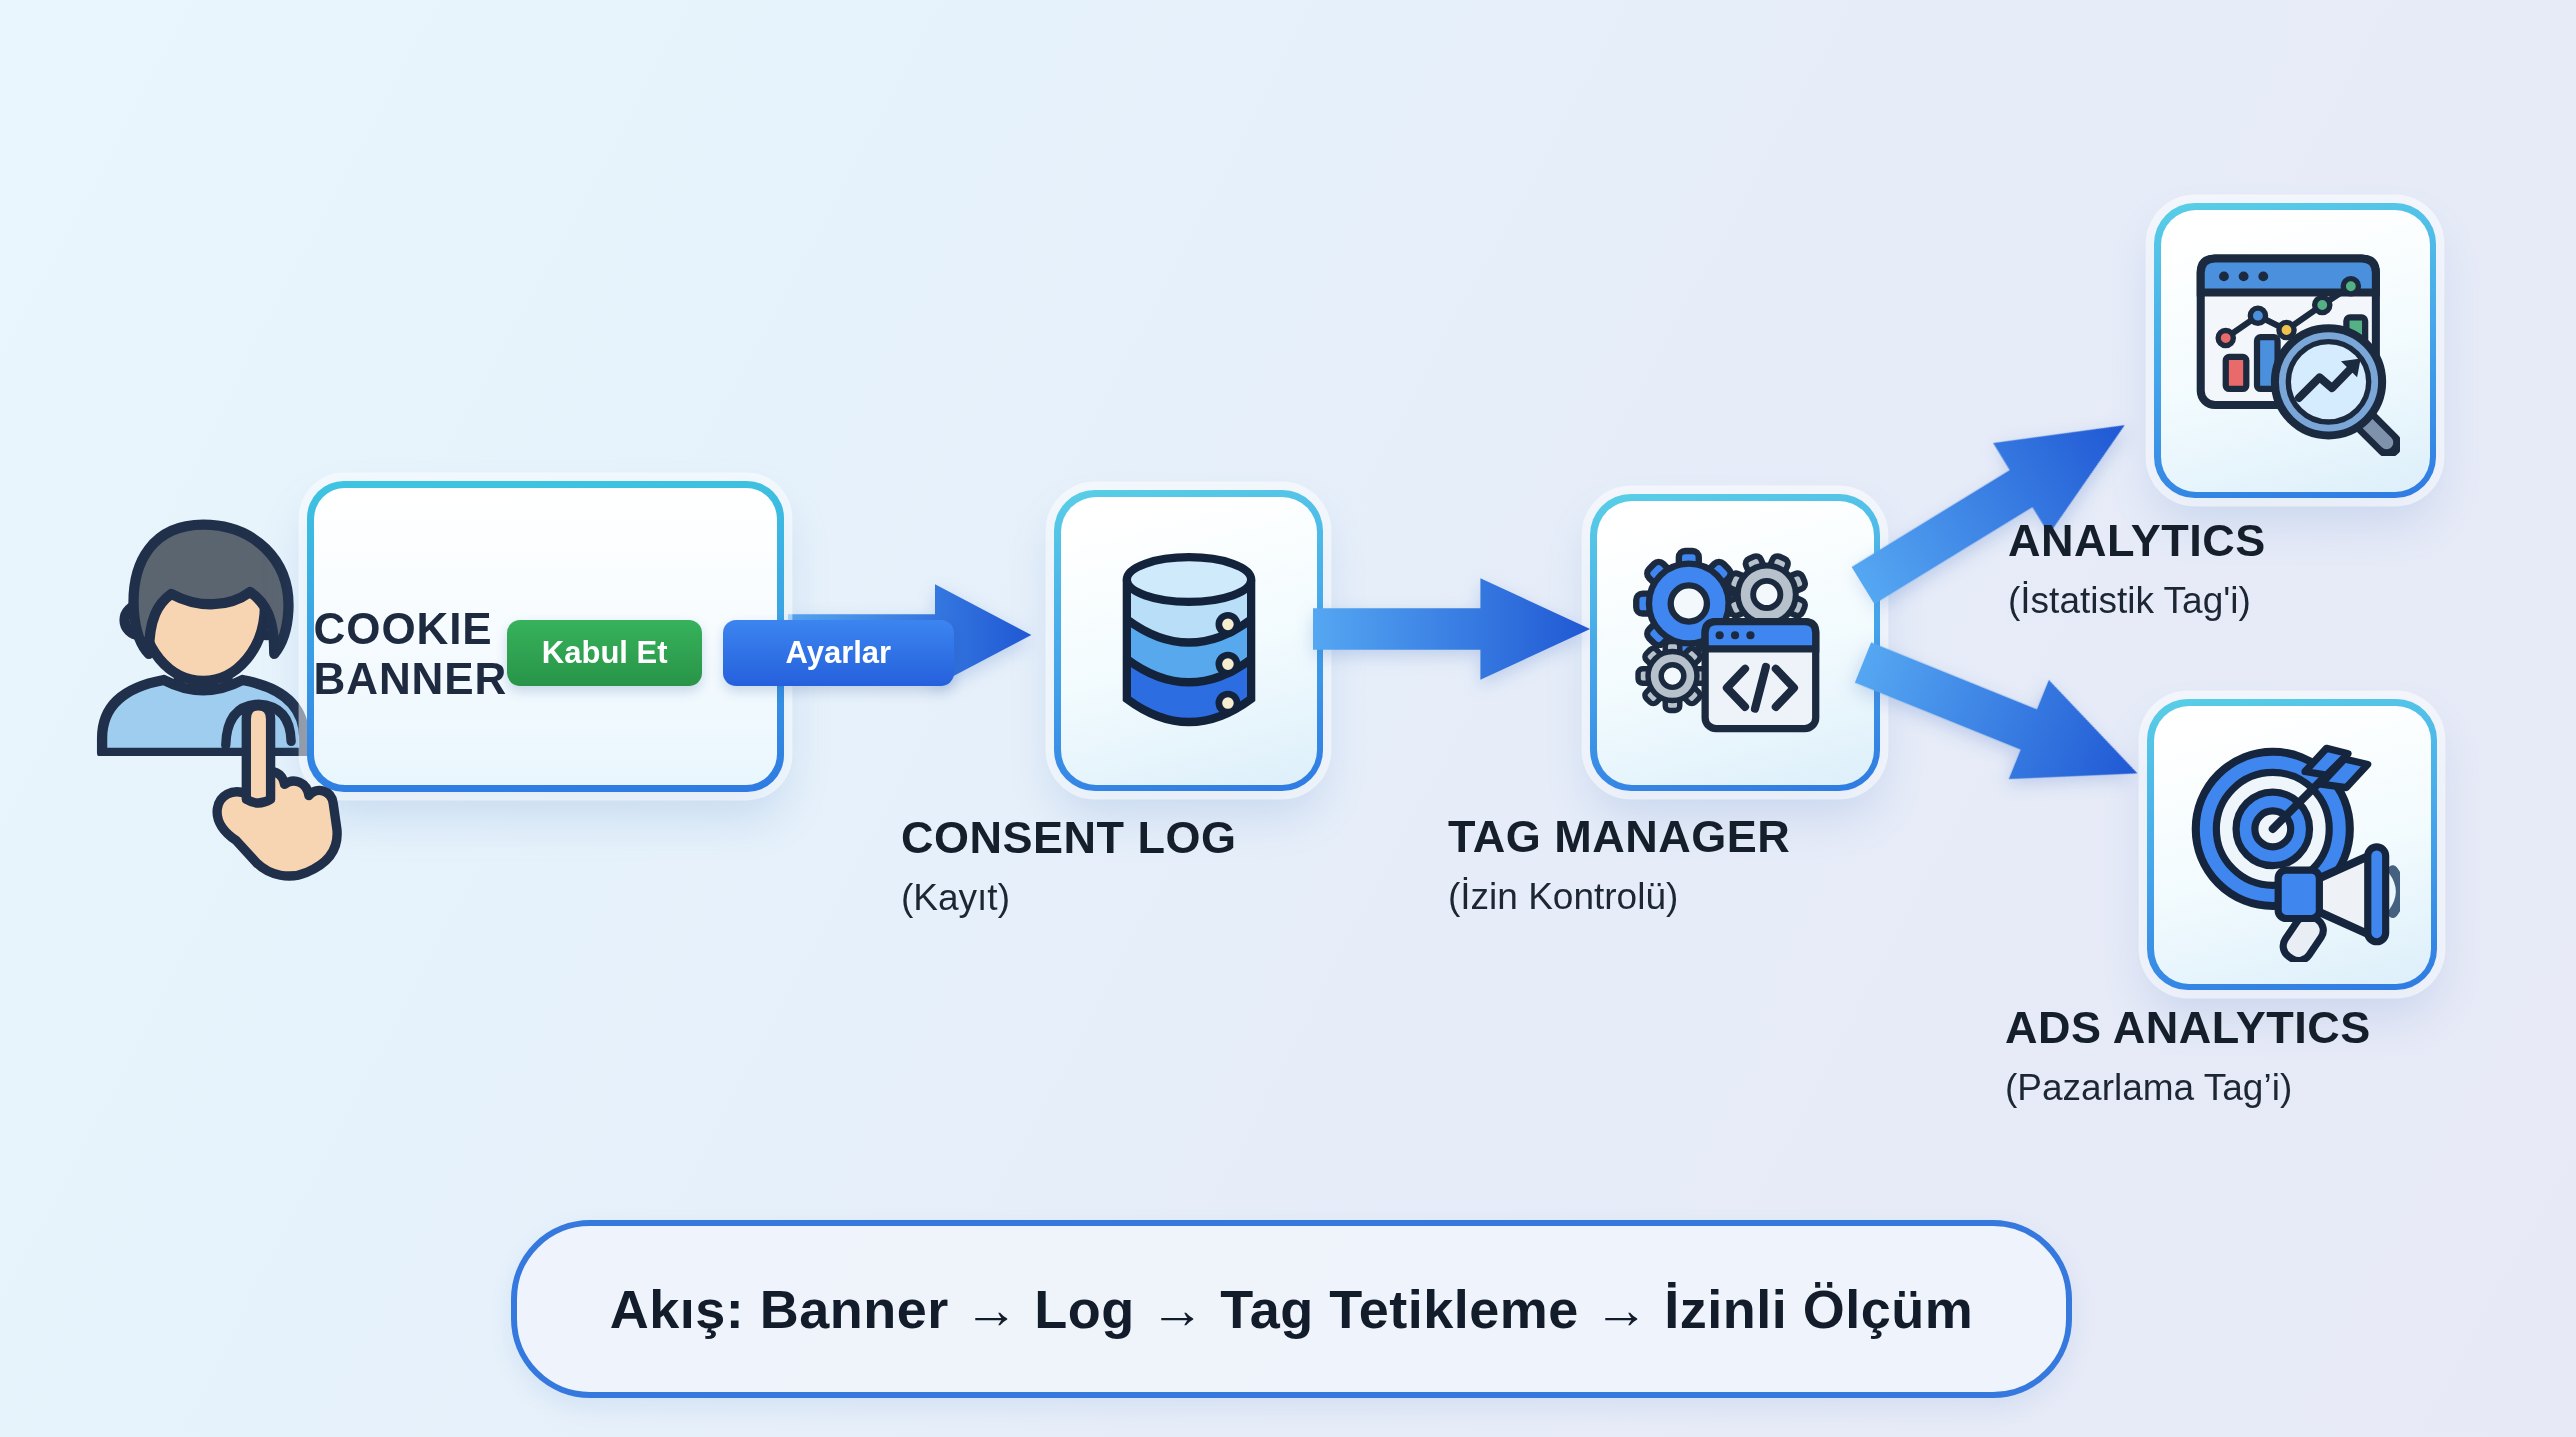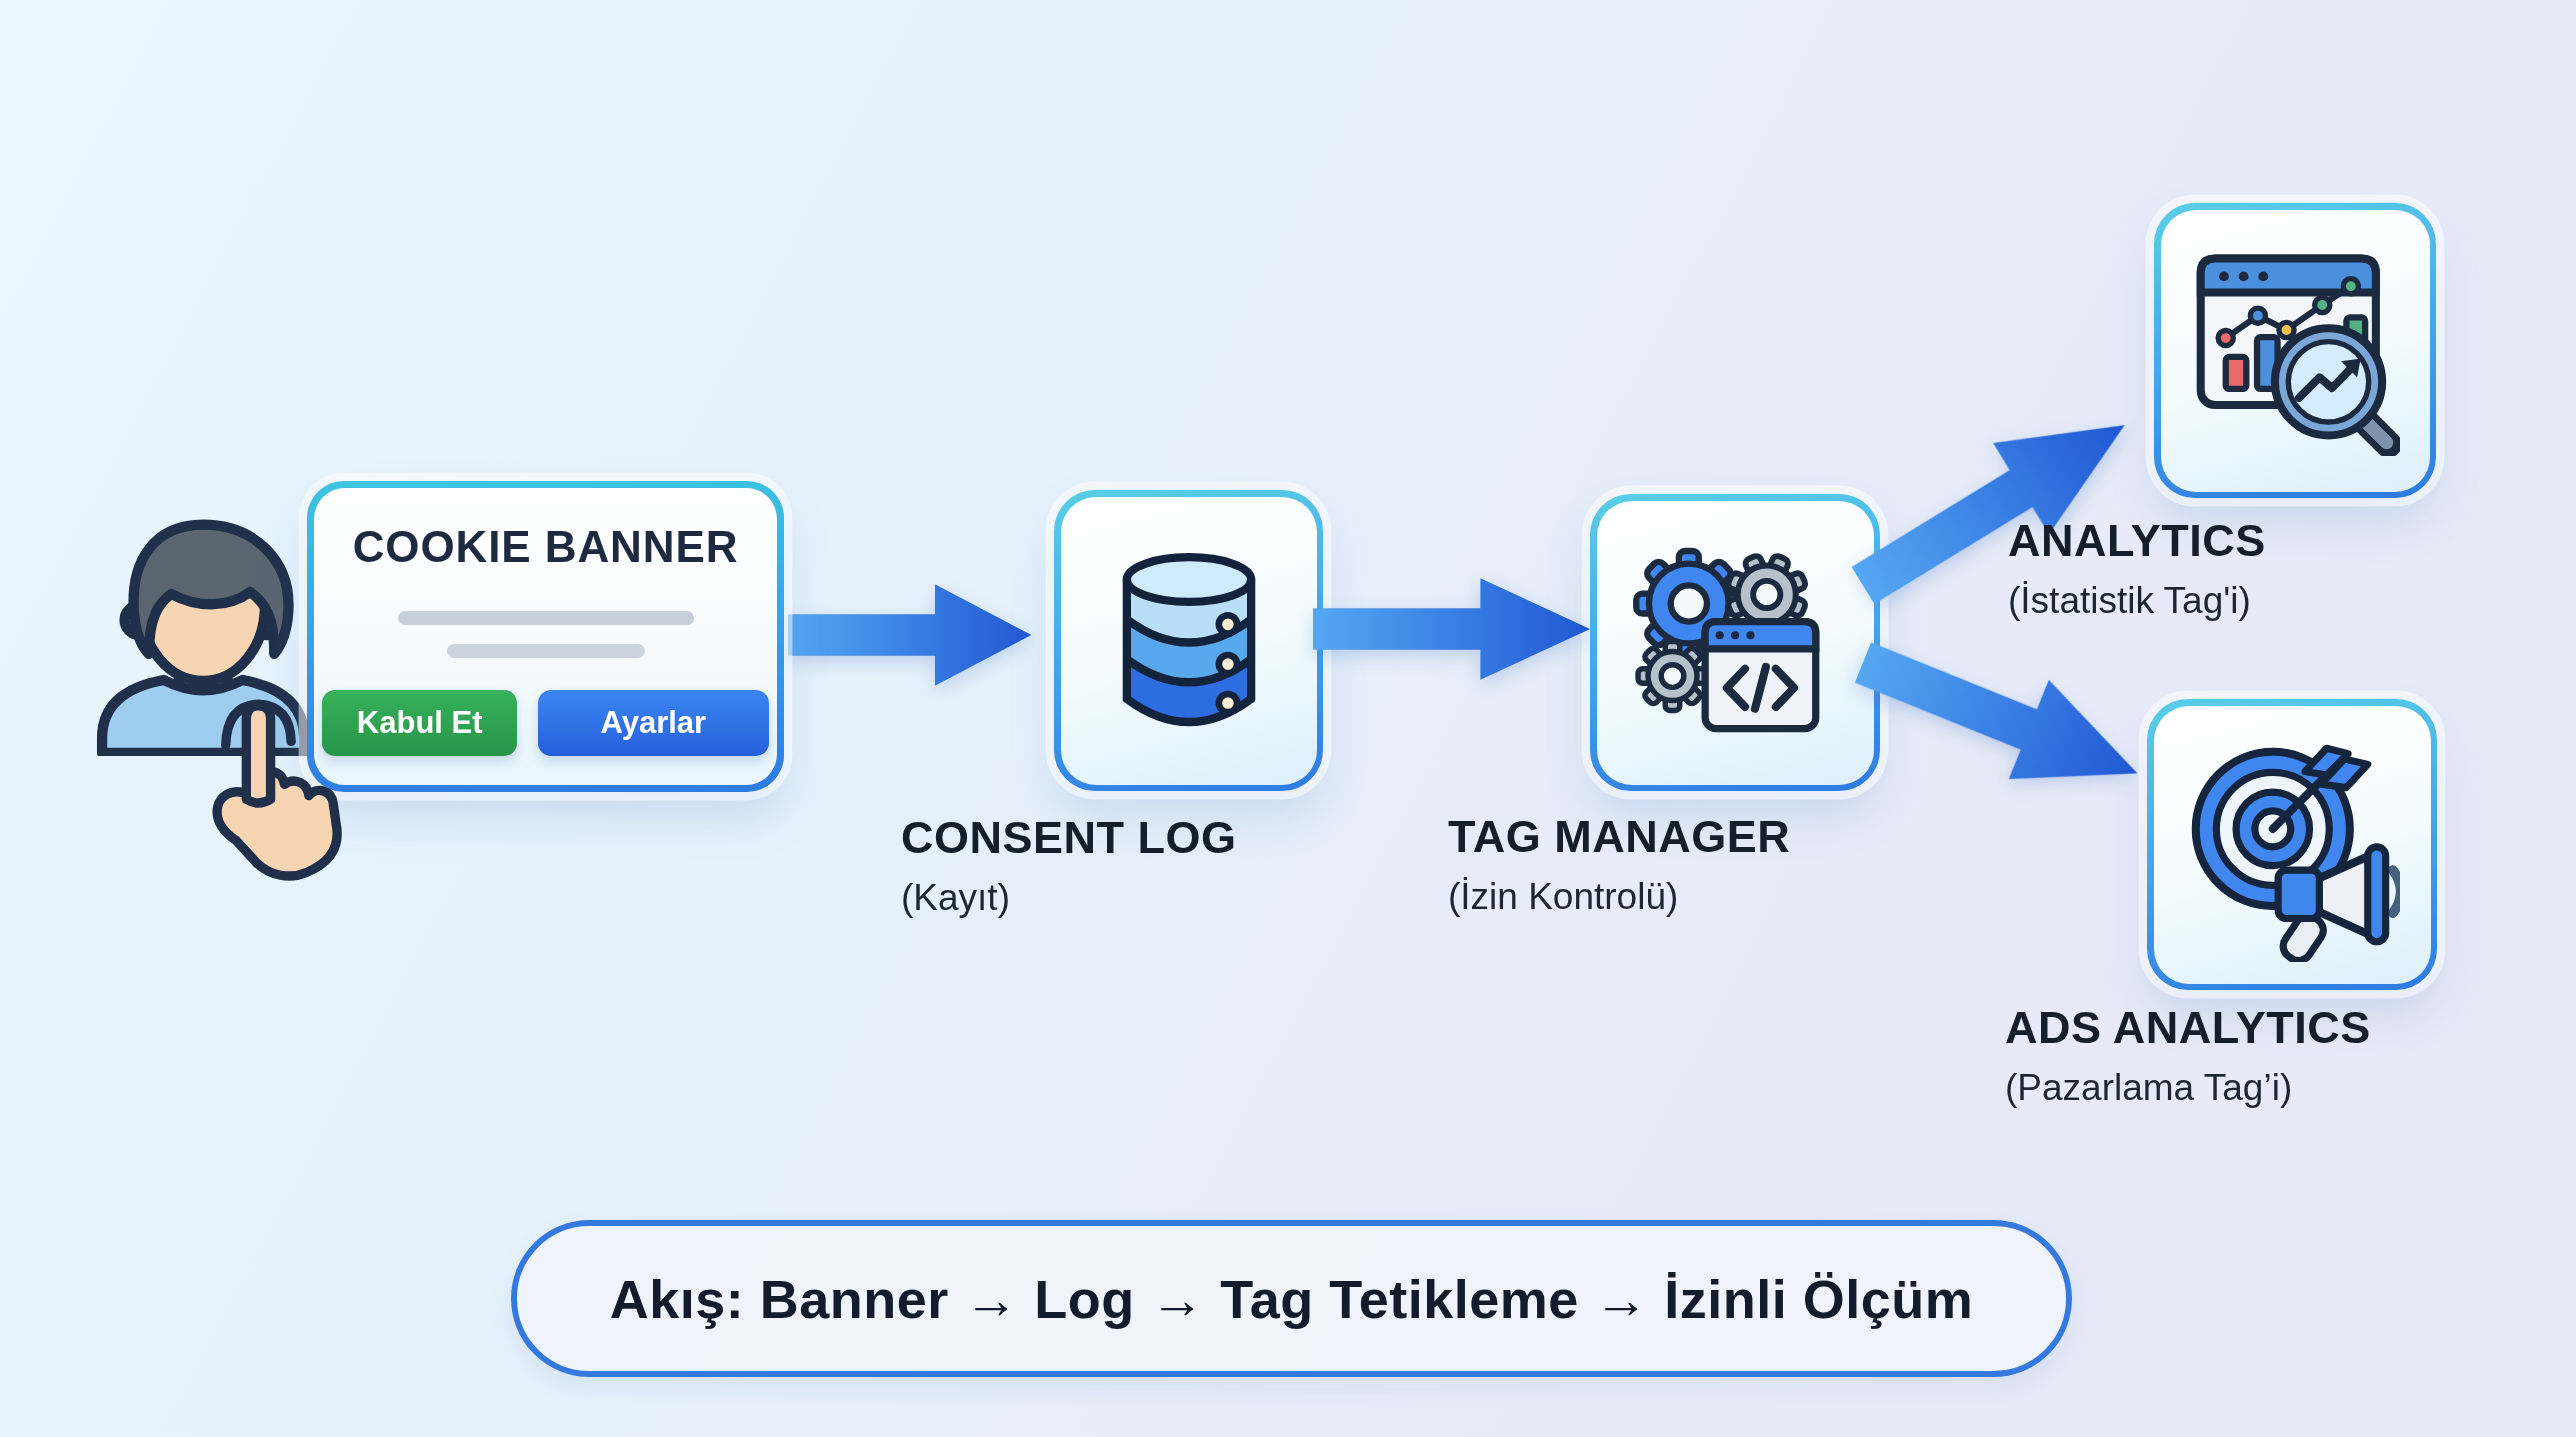--- a/index.html
+++ b/index.html
@@ -22,21 +22,21 @@
   
   .cookie-card{
     position:absolute;left:307px;top:481px;width:477px;height:311px;border-radius:37px;padding:6.6px;
     background:linear-gradient(178deg,#3ec5e0 0%,#3a9ee6 52%,#2e7ae2 100%);
     box-shadow:0 0 0 8.4px rgba(255,255,255,.5),0 24px 45px rgba(85,135,205,.22);
     box-sizing:border-box;z-index:3;
   }
   .cookie-card .inner{
     width:100%;height:100%;border-radius:31px;box-sizing:border-box;
     background:linear-gradient(180deg,#ffffff 0%,#f5fbff 55%,#e9f6fd 100%);
-    display:flex;flex-direction:column;align-items:center;
+    display:flex;flex-direction:row;align-items:center;
   }
   .cookie-title{margin-top:34px;font-size:44px;font-weight:800;letter-spacing:0.9px;color:#1e2a3f;}
   .ph-line{height:14px;border-radius:7.5px;background:#c6cfda;}
   .ph-line.l1{width:296px;margin-top:39px;}
   .ph-line.l2{width:198px;margin-top:19px;background:#ccd4de;}
   .btn-row{display:flex;gap:20.6px;margin-top:32px;}
   .c-btn{
     height:66px;border:none;border-radius:13px;color:#ffffff;font-weight:700;font-size:31px;
     font-family:Liberation Sans, sans-serif;display:flex;align-items:center;justify-content:center;
     box-shadow:0 5.6px 11.2px rgba(30,70,140,.18);cursor:pointer;
@@ -47,21 +47,21 @@
   .flow-arrow{position:absolute;z-index:1;filter:drop-shadow(0 6.6px 8.4px rgba(45,95,185,.22));}
   .flow-arrow svg{display:block;width:100%;height:100%;}
   .arrow-up{transform:rotate(-31.5deg);transform-origin:0 50%;}
   .arrow-down{transform:rotate(22deg);transform-origin:0 50%;}
   
   .node-label{position:absolute;width:562px;text-align:left;z-index:2;}
   .node-label .main{font-size:45px;font-weight:800;letter-spacing:0.5px;color:#151e2b;}
   .node-label .sub{font-size:37px;font-weight:400;color:#1d2734;margin-top:13px;}
   
   .flow-pill{
-    position:absolute;left:511px;top:1220px;width:1561px;height:157px;box-sizing:border-box;
+    position:absolute;left:511px;top:1220px;width:1561px;height:178px;box-sizing:border-box;
     border:6.6px solid #3579df;border-radius:79px;background:rgba(240,244,252,.85);
     display:flex;align-items:center;justify-content:center;z-index:2;
     box-shadow:0 9.4px 22.5px rgba(85,135,205,.12);
   }
   .flow-pill .txt{font-size:54px;font-weight:600;color:#121c2a;letter-spacing:0.5px;}
   
   .icon-abs{position:absolute;z-index:2;}
 </style>
 </head>
 <body>

